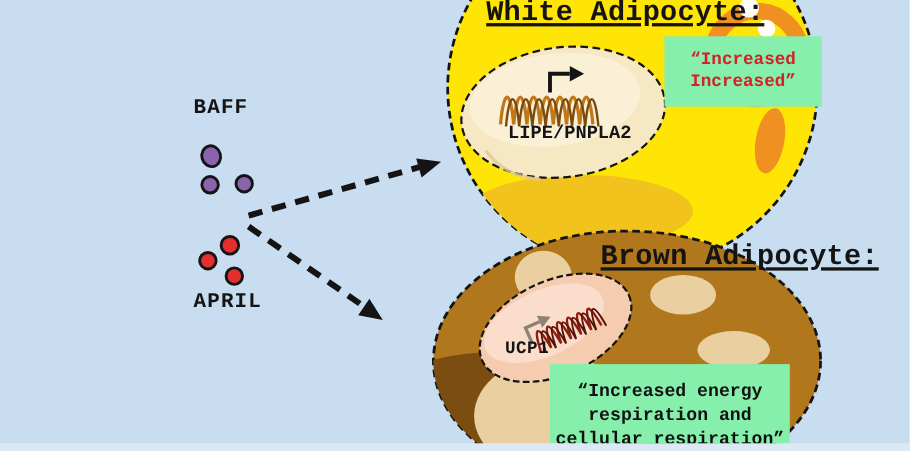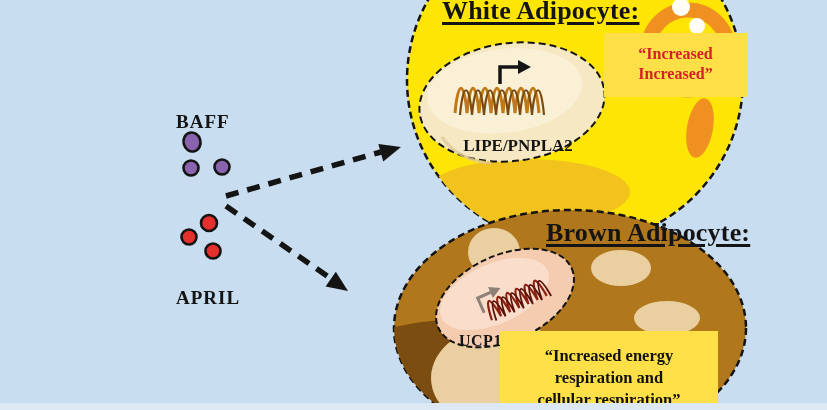--- a/index.html
+++ b/index.html
@@ -1,31 +1,31 @@
 <!DOCTYPE html>
 <html><head>
 <meta charset="utf-8">
 <style>
   html,body{margin:0;padding:0;}
   .stage{
     position:relative;width:827px;height:410px;overflow:hidden;
     background:#C8DDF0;
-    font-family:Liberation Serif, serif;
+    font-family:Liberation Mono, monospace;
   }
   .stage svg{position:absolute;left:0;top:0;}
-  .label{position:absolute;color:#141414;font-weight:700;white-space:nowrap;margin-top:24px;}
+  .label{position:absolute;color:#141414;font-weight:700;white-space:nowrap;}
   .cell-title{
     position:absolute;color:#141414;font-weight:700;font-size:26px;
     text-decoration:underline;text-decoration-thickness:2.5px;text-underline-offset:3px;
     white-space:nowrap;letter-spacing:0.2px;
   }
   .ligand-label{font-size:19px;letter-spacing:1px;}
   .gene-label{font-weight:700;text-align:center;}
   .callout{
-    position:absolute;background:#fde047;text-align:center;font-weight:700;
+    position:absolute;background:#86efac;text-align:center;font-weight:700;
     box-sizing:border-box;
   }
   .callout-white{
     left:604px;top:33px;width:143px;height:64px;
     font-size:16px;line-height:20px;padding-top:11px;
   }
   .callout-brown{
     left:500px;top:331px;width:218px;height:72px;
     font-size:16.5px;line-height:22px;padding-top:14px;color:#111;
   }

